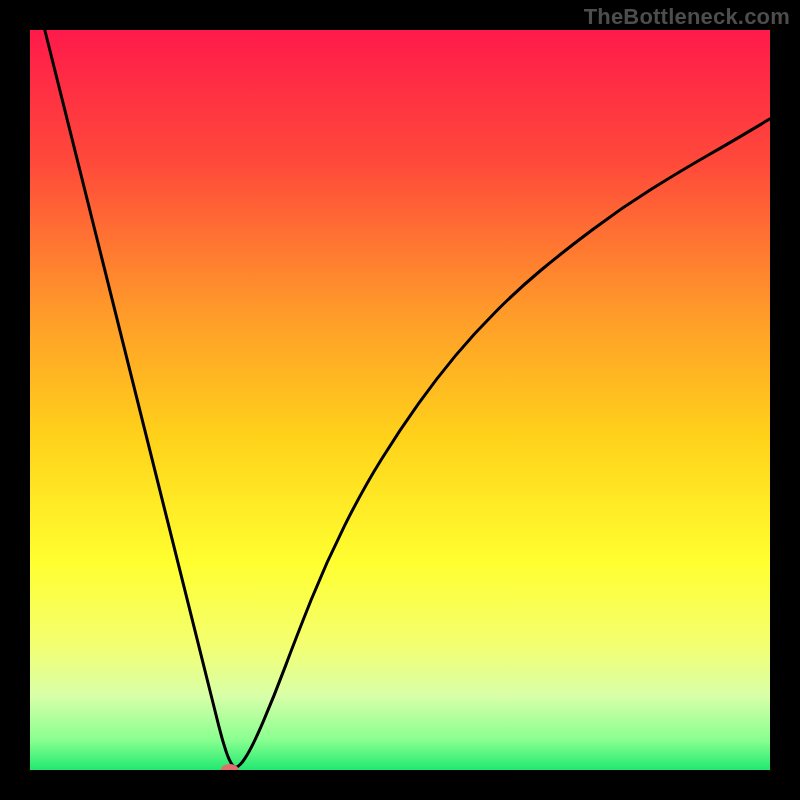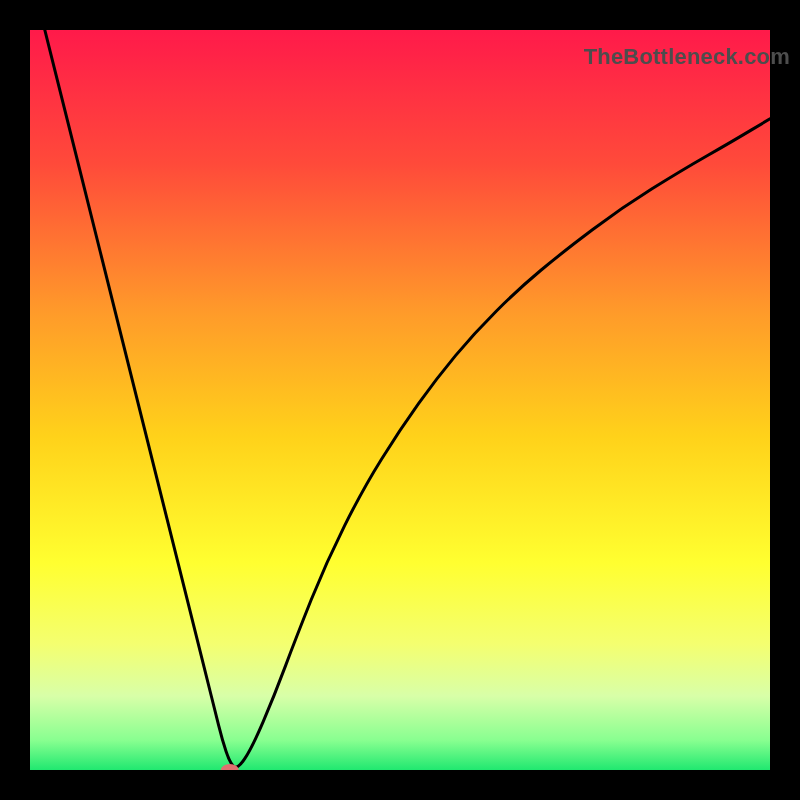--- a/index.html
+++ b/index.html
@@ -19,21 +19,20 @@
   }
   .watermark {
     position: absolute;
     top: 4px;
     right: 10px;
     font-size: 22px;
     font-weight: 600;
     color: #4d4d4d;
     letter-spacing: 0.2px;
     z-index: 5;
-    margin-top: 40px;
   }
   .plot-wrap {
     position: absolute;
     left: 30px;
     top: 30px;
     width: 740px;
     height: 740px;
   }
   svg { display: block; }
 </style>

